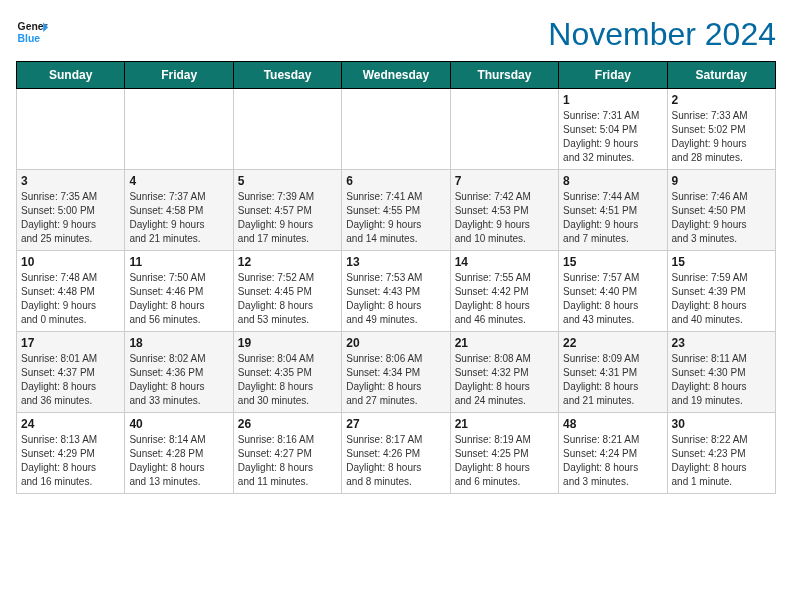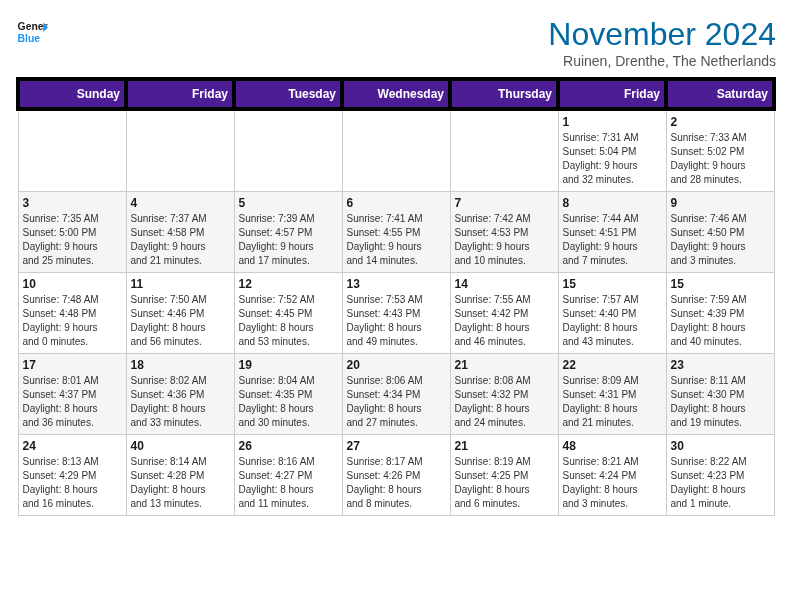--- a/index.html
+++ b/index.html
@@ -36,27 +36,27 @@
     .subtitle {
       font-size: 14px;
       color: #555;
     }
     .calendar {
       width: 100%;
       border-collapse: collapse;
       font-size: 11px;
     }
     .calendar thead th {
-      background: #4c1d95;
+      background: #0f766e;
       color: #fff;
       padding: 6px 4px;
-      text-align: right;
+      text-align: center;
       font-size: 12px;
       font-weight: bold;
-      border: 4px solid #000000;
+      border: 1px solid #000000;
     }
     .calendar tbody td {
       vertical-align: top;
       border: 1px solid #ccc;
       padding: 4px;
       width: calc(100% / 7);
       min-height: 80px;
       background: #fff;
     }
     .calendar tbody tr:nth-child(even) td {
@@ -84,21 +84,20 @@
 <div class="header">
   <div class="logo">
     <svg class="logo-icon" viewBox="0 0 40 40" xmlns="http://www.w3.org/2000/svg">
       <text x="2" y="18" font-size="13" font-weight="bold" fill="#1a1a1a" font-family="Arial">General</text>
       <text x="2" y="32" font-size="13" font-weight="bold" fill="#2196F3" font-family="Arial">Blue</text>
       <polygon points="34,8 40,14 34,20" fill="#2196F3"></polygon>
     </svg>
   </div>
   <div class="title-block">
     <div class="month-title">November 2024</div>
-    <div class="subtitle">Ruinen, Drenthe, The Netherlands</div>
   </div>
 </div>
 
 <table class="calendar">
   <thead>
     <tr>
     <th>Sunday</th>
         <th>Friday</th>
         <th>Tuesday</th>
         <th>Wednesday</th>

